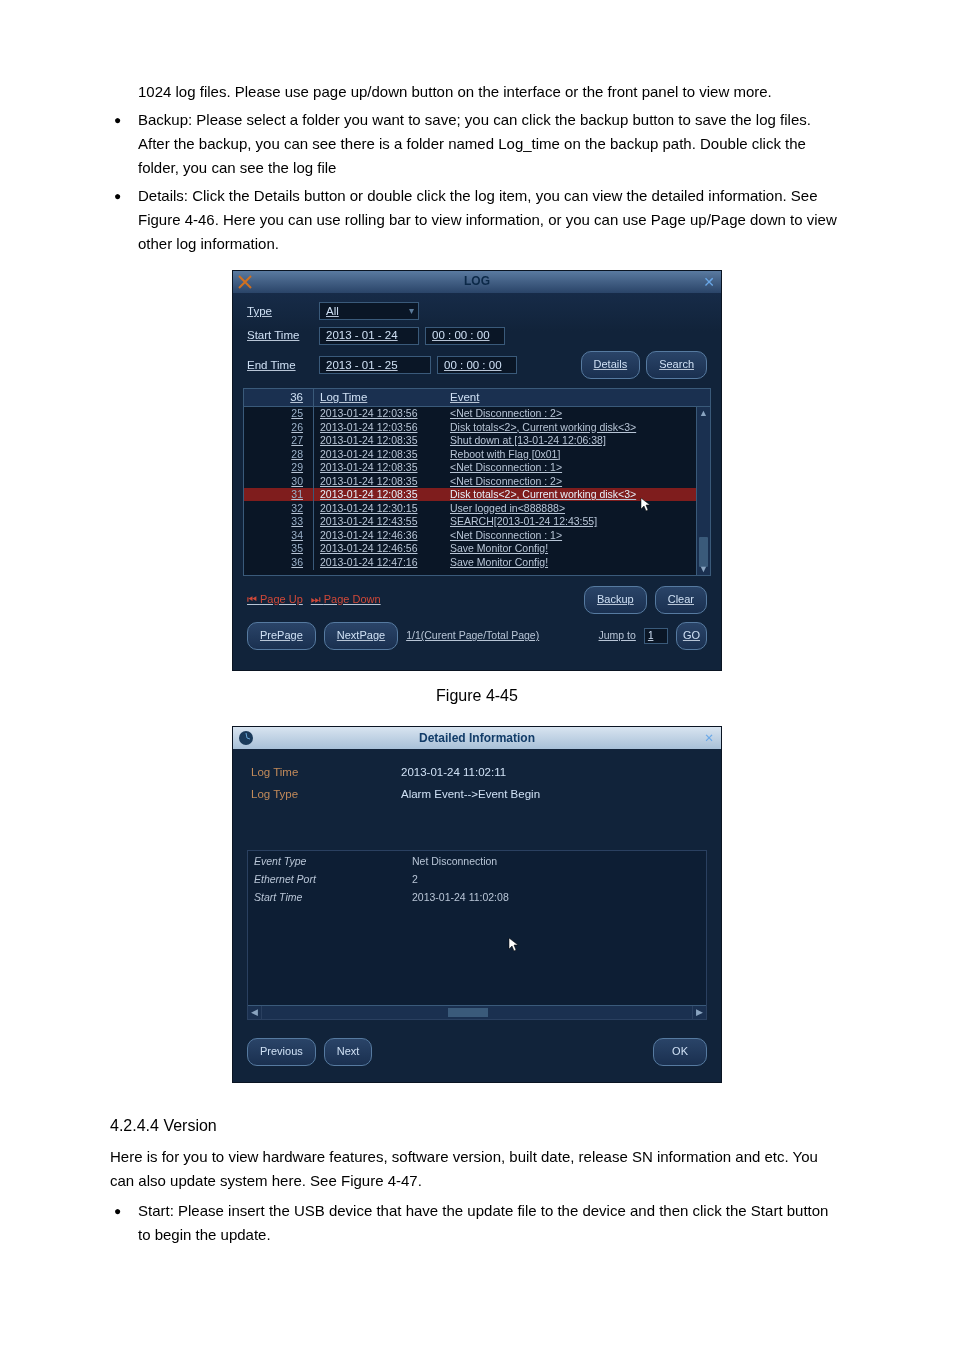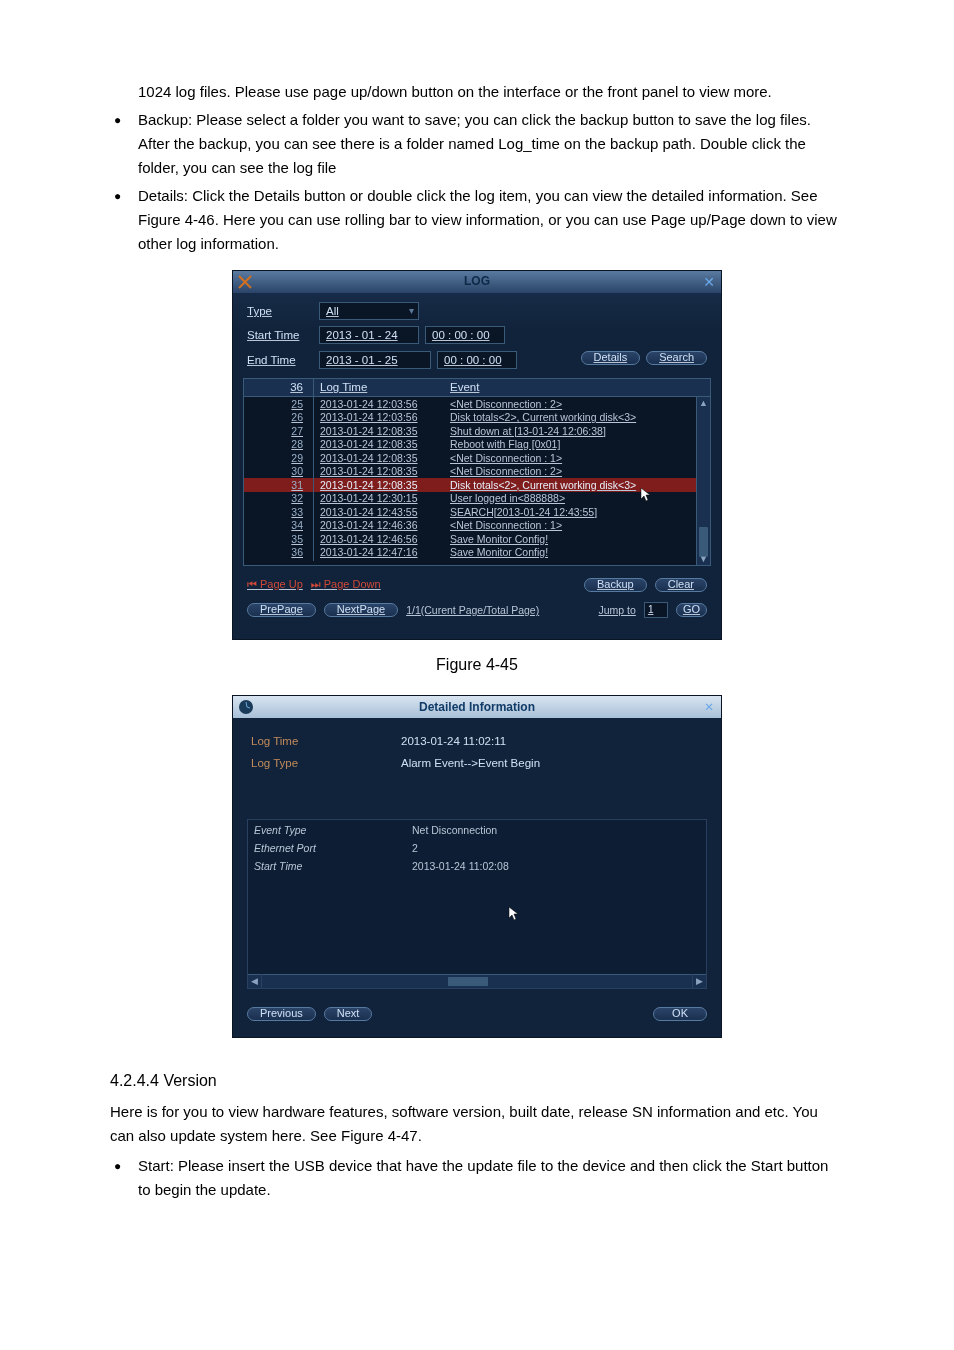--- a/index.html
+++ b/index.html
@@ -38,33 +38,33 @@
       align-items: center; justify-content: center;
     }
     .titlebar .ttitle {
       position: absolute; left: 0; right: 0; text-align: center;
       color: #0c2948; font-weight: bold; font-size: 12px;
     }
     .titlebar .tclose {
       position: absolute; right: 4px; top: 3px; width: 16px; height: 16px;
       color: #6aa8e8; font-size: 14px; display: flex; align-items: center; justify-content: center;
     }
-    .drow { display: flex; padding: 3px 14px; gap: 6px; }
+    .drow { display: flex; align-items: center; padding: 3px 14px; gap: 6px; }
     .dlabel { color: #cfe0f4; min-width: 66px; }
     .field {
       background: #0a1626; border: 1px solid #3a5a7a; padding: 1px 6px;
       color: #cfe0f4; height: 18px; display: inline-flex; align-items: center;
     }
     .field.dropdown { width: 100px; position: relative; }
     .field.dropdown::after {
       content: "▾"; position: absolute; right: 4px; color: #5a7a9a; font-size: 10px;
     }
     .btn {
       background: linear-gradient(#2a4468, #1a3050); border: 1px solid #567aa0;
-      color: #cfe0f4; border-radius: 10px; padding: 1px 12px; height: 14px;
+      color: #cfe0f4; border-radius: 10px; padding: 1px 12px; height: 28px;
       display: inline-flex; align-items: center; font-size: 11px; cursor: pointer;
     }
     .spacer { flex: 1; }
 
     .grid {
       margin: 6px 10px 0; border: 1px solid #3a5a7a; background: #0a1626;
       height: 188px; position: relative; overflow: hidden;
     }
     .ghead {
       display: flex; background: #1a3050; border-bottom: 1px solid #3a5a7a;

